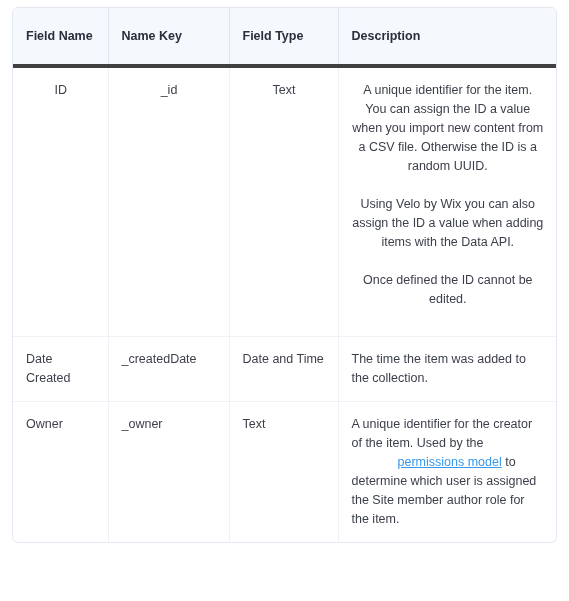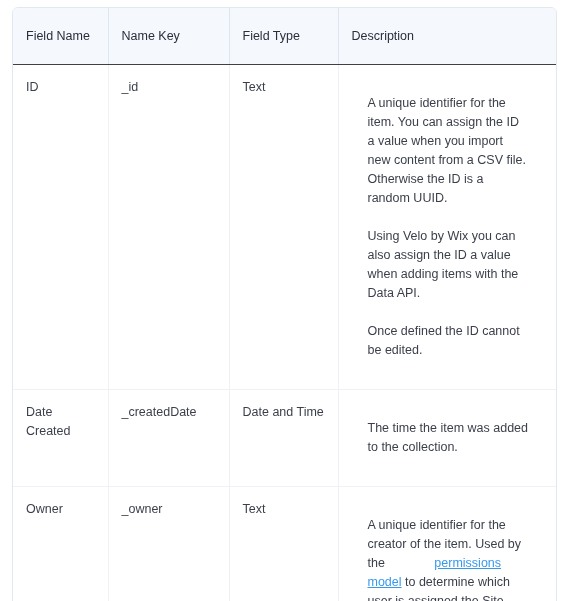--- a/index.html
+++ b/index.html
@@ -42,58 +42,58 @@
   }
 
   table.fields-table col.c-name   { width: 95px; }
   table.fields-table col.c-key    { width: 121px; }
   table.fields-table col.c-type   { width: 109px; }
   table.fields-table col.c-desc   { width: 218px; }
 
   thead th {
     background: #f5f8fd;
     color: #2b2e3b;
-    font-weight: normal;
+    font-weight: bold;
     font-size: 12.5px;
     line-height: 18px;
     text-align: left;
     vertical-align: top;
     padding: 19px 12px 19px 13px;
     border-right: 1px solid #dde5f1;
-    border-bottom: 1px solid #404040;
+    border-bottom: 4px solid #404040;
     box-sizing: border-box;
   }
   thead th:last-child { border-right: none; }
 
   tbody td {
     color: #3b3f4a;
     font-size: 12.5px;
     line-height: 19px;
     text-align: left;
     vertical-align: top;
     padding: 13px 12px 13px 13px;
     border-right: 1px solid #eef1f6;
     border-bottom: 1px solid #eef1f6;
     box-sizing: border-box;
     word-wrap: break-word;
     overflow-wrap: break-word;
   }
   tbody td:last-child { border-right: none; }
   tbody tr:last-child td { border-bottom: none; }
 
-  tbody tr.row-id td { height: 270px; }
+  tbody tr.row-id td { height: 270px; text-align: center; }
   tbody tr.row-created td { height: 60px; }
   tbody tr.row-updated td { height: 60px; }
   tbody tr.row-owner td { height: 114px; }
 
   .cell-key {
     word-break: break-all;
   }
 
-  .para { margin: 16px; }
+  .para { margin: 0; }
   .para + .para { margin-top: 19px; }
 
   a.inline-link {
     color: #3899ec;
     text-decoration: underline;
     cursor: pointer;
     padding-left: 46px;
   }
 </style>
 </head>

